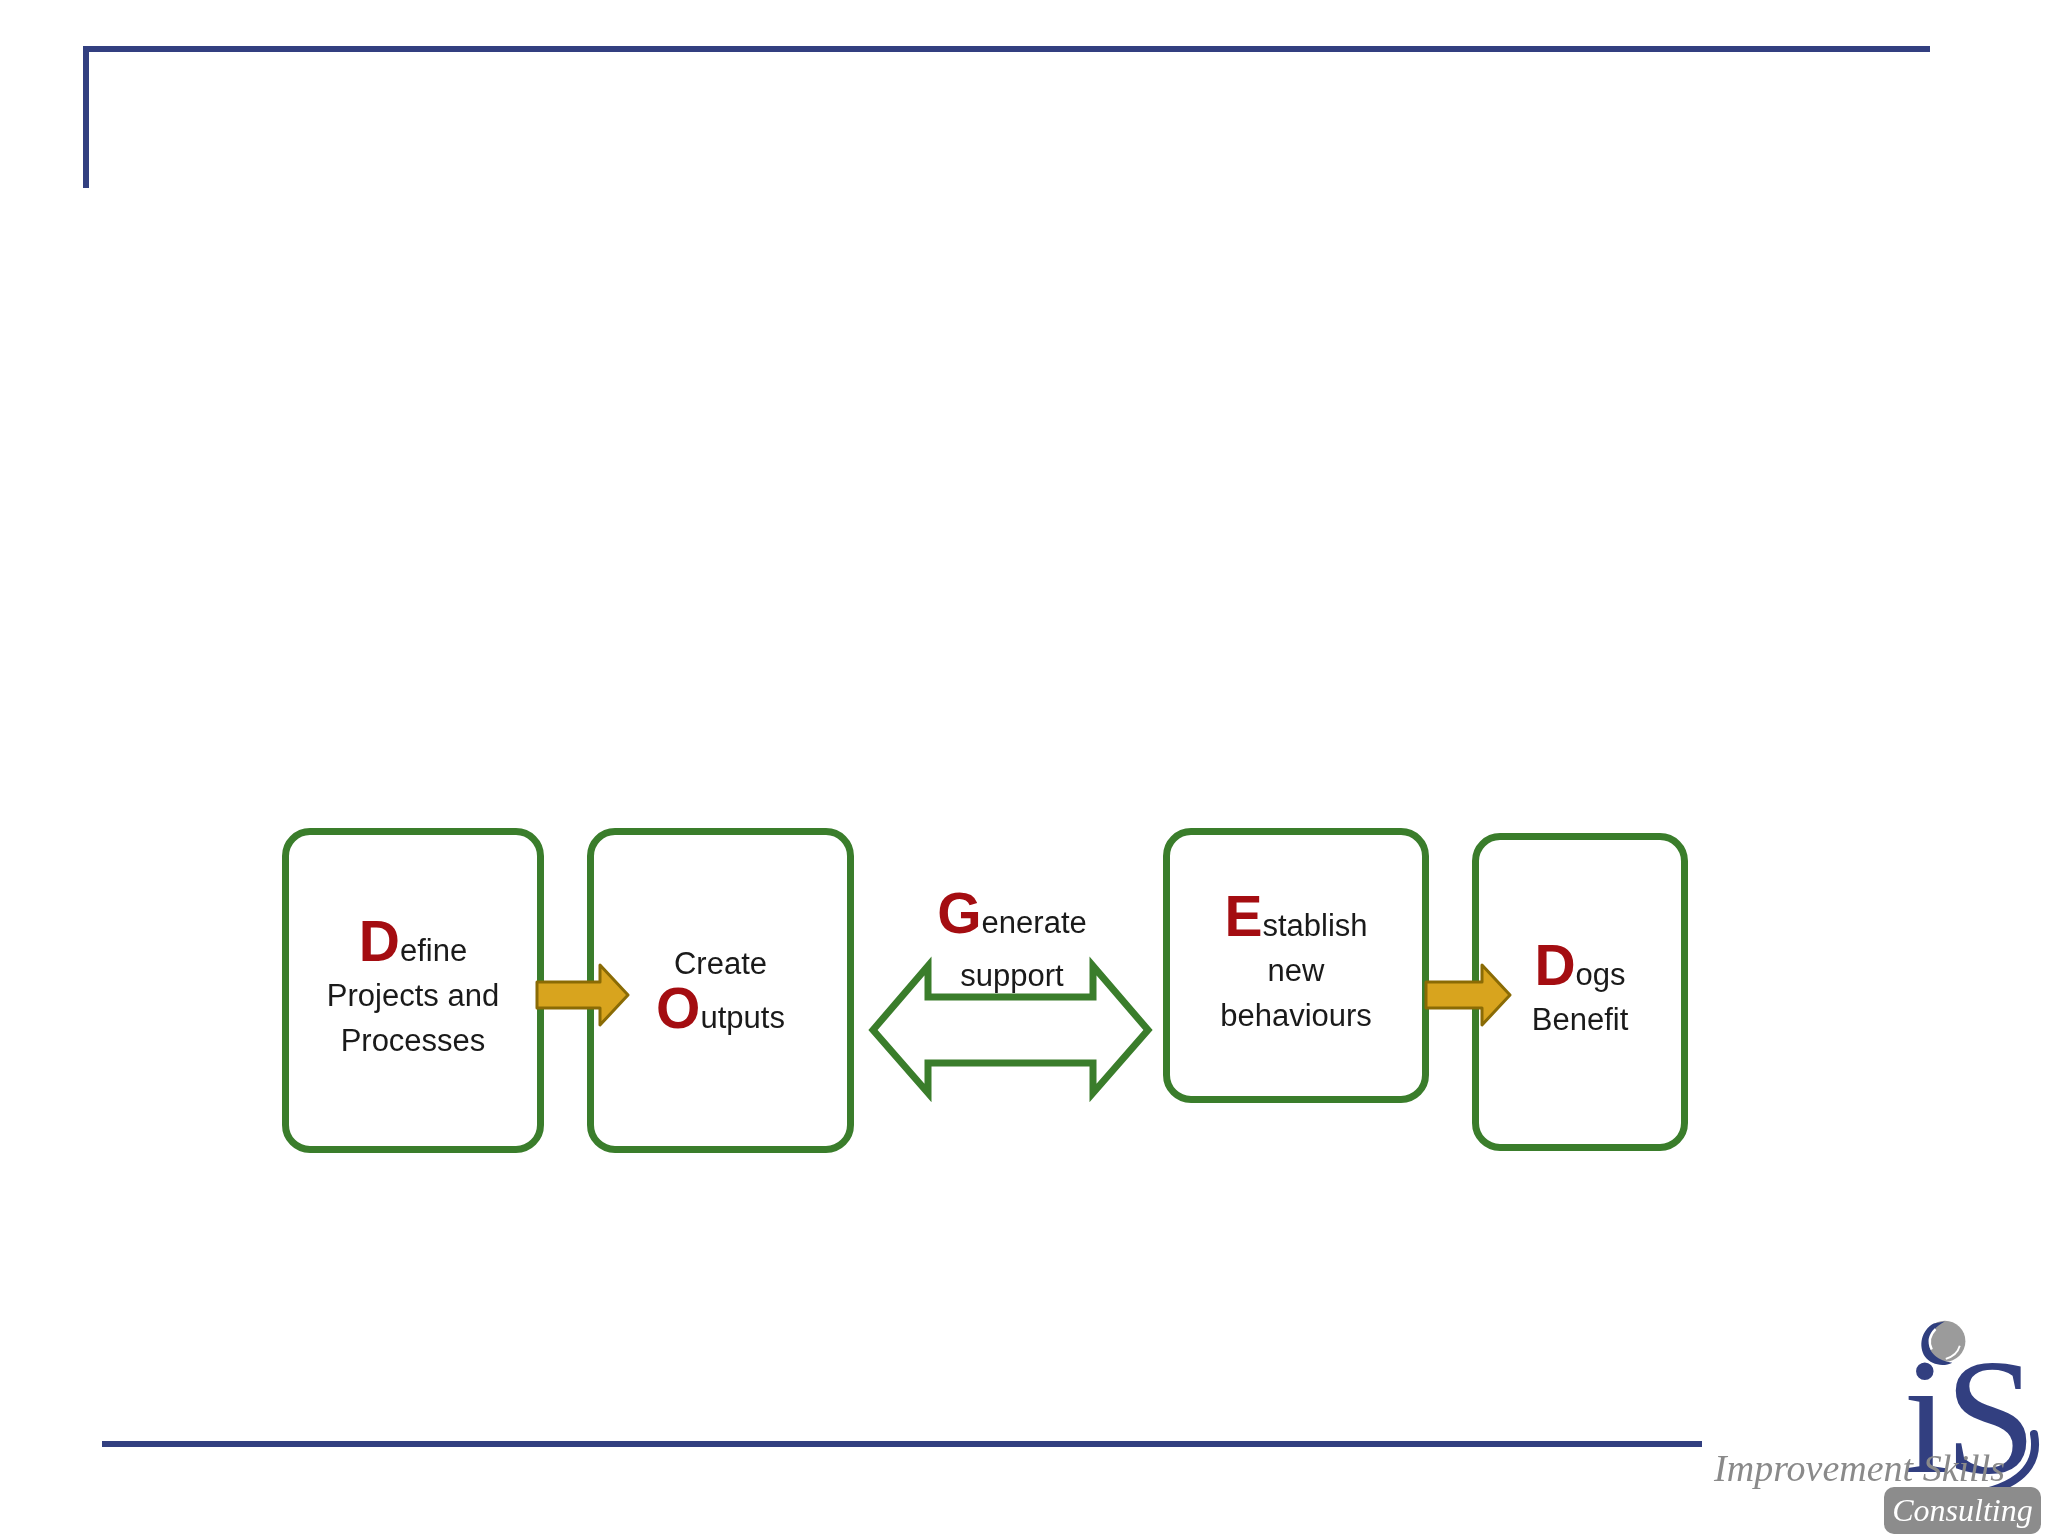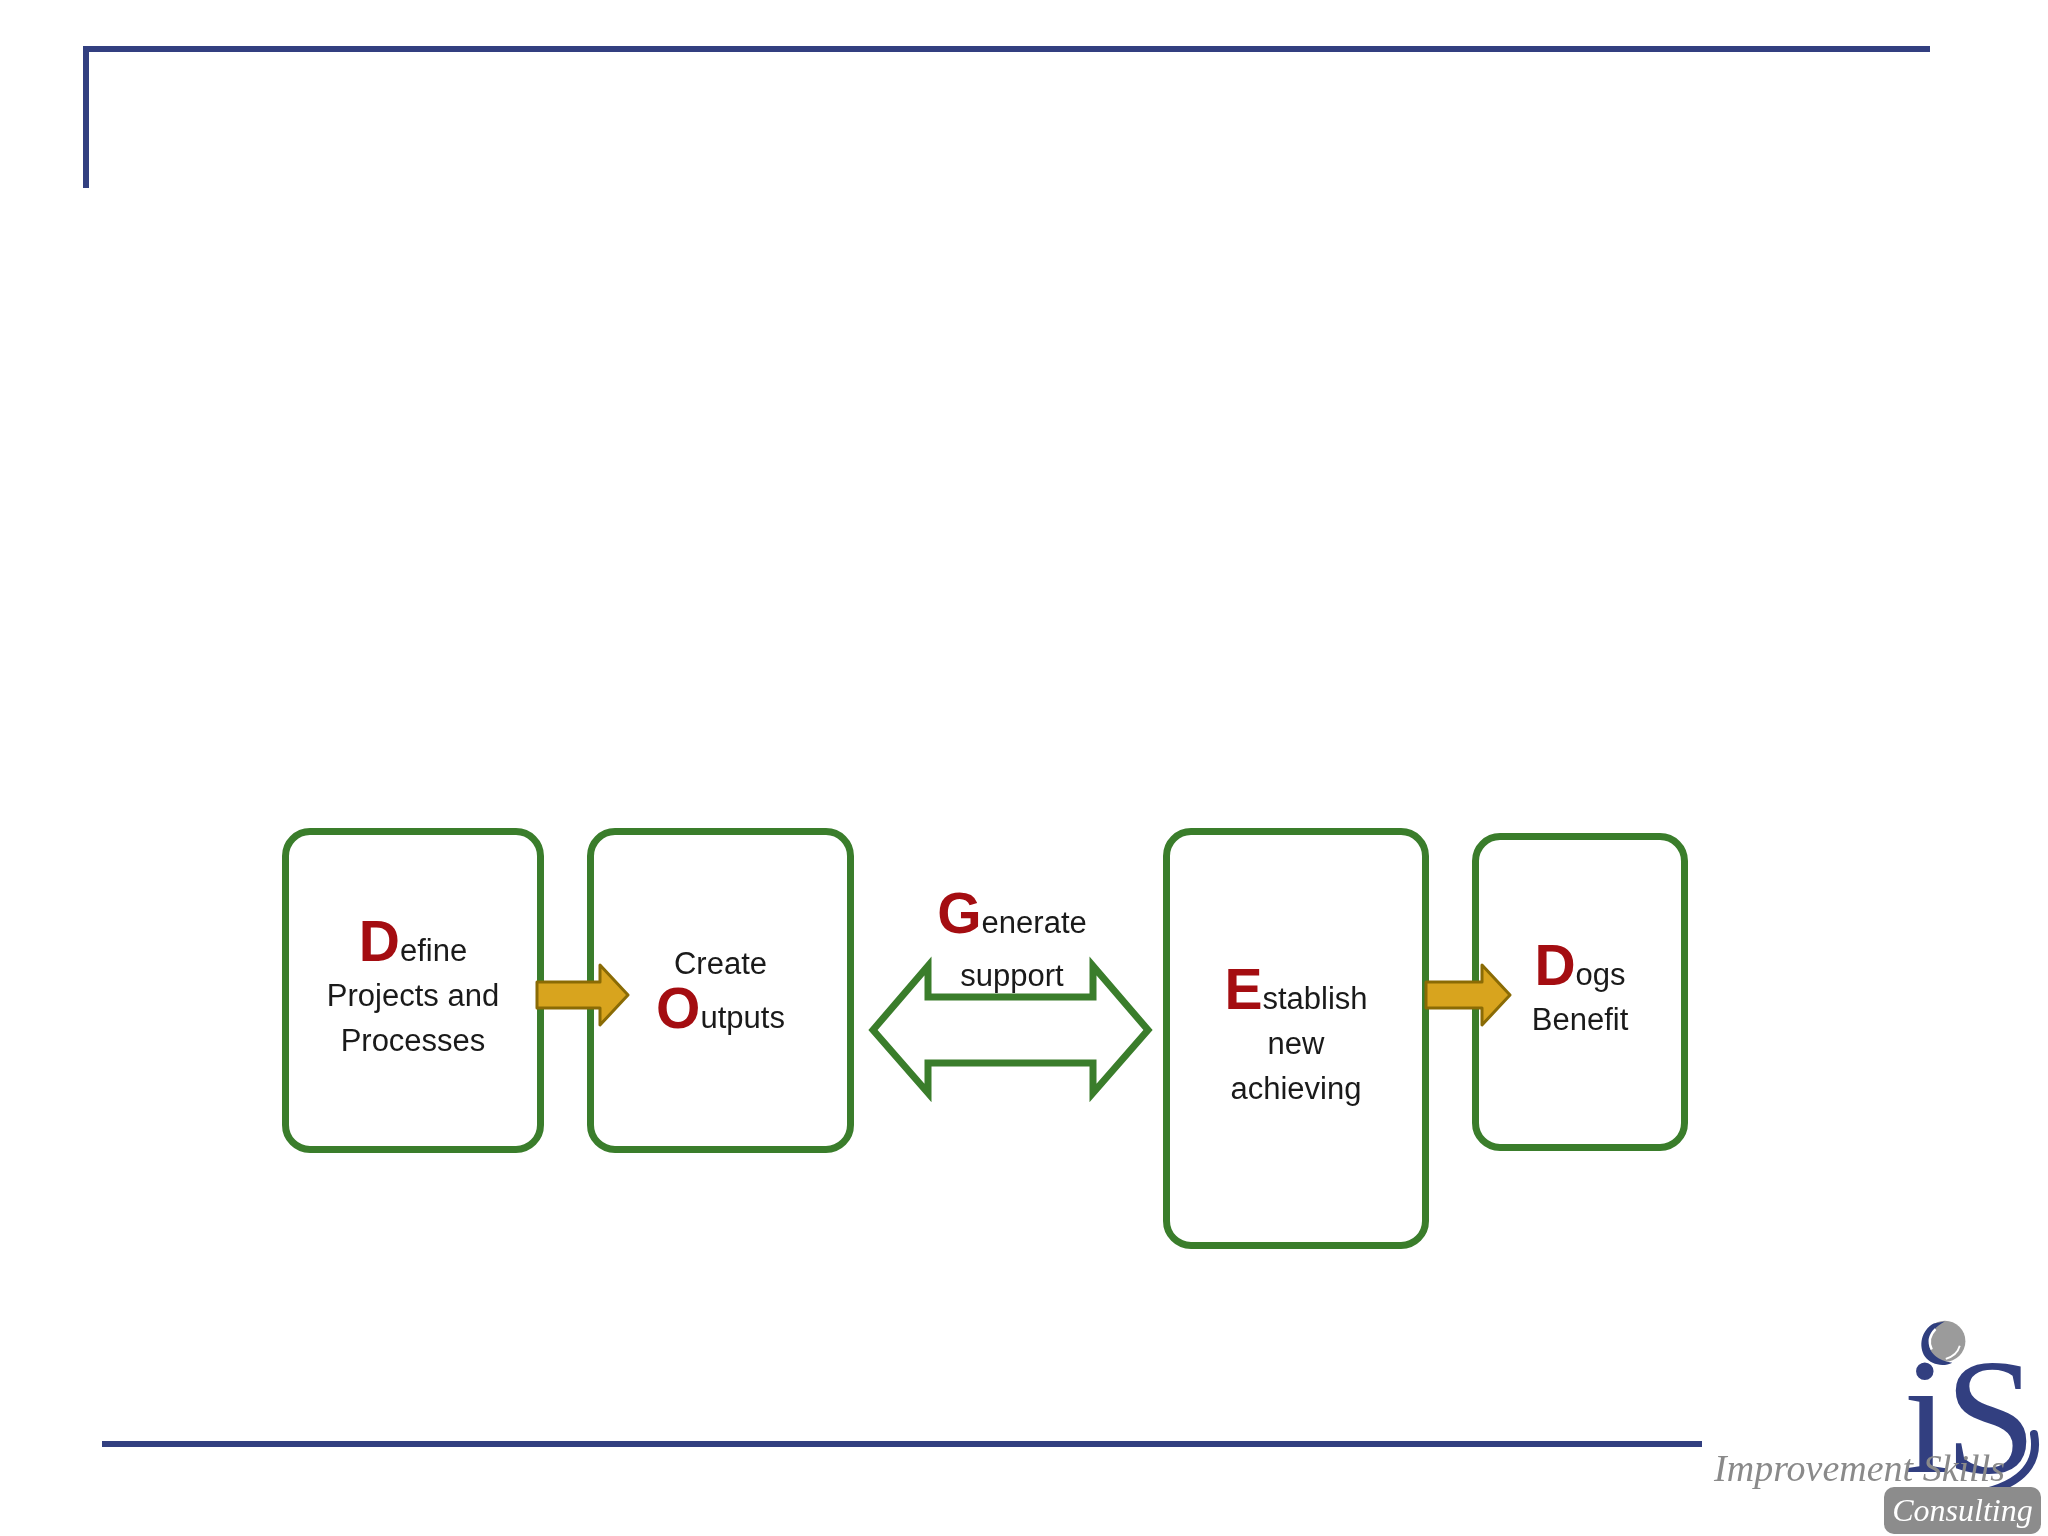--- a/index.html
+++ b/index.html
@@ -26,21 +26,21 @@
   .box{
     position:absolute; box-sizing:border-box; z-index:1;
     border:7px solid var(--green); border-radius:28px; background:#fff;
     display:flex; flex-direction:column; align-items:center; justify-content:center;
     color:var(--ink); font-size:31px; text-align:center;
   }
   .box .bline{line-height:45px;}
   .lead{font-weight:bold; font-size:57px; color:var(--red);}
   #box-define   {left:282px;  top:828px; width:262px; height:325px;}
   #box-create   {left:587px;  top:828px; width:267px; height:325px;}
-  #box-establish{left:1163px; top:828px; width:266px; height:421px;}
+  #box-establish{left:1163px; top:828px; width:266px; height:275px;}
   #box-dogs     {left:1472px; top:833px; width:216px; height:318px;}
   
   .connector-label{
     position:absolute; left:877px; top:872px; width:270px; padding-top:12px;
     text-align:center; z-index:6; color:var(--ink); font-size:31px;
   }
   .connector-label .l1{line-height:58px;}
   .connector-label .l2{line-height:48px;}
   
   .overlay{position:absolute; left:0; top:0; z-index:5; pointer-events:none;}
@@ -91,21 +91,21 @@
   </div>
 
   <div class="box" id="box-create">
     <div class="bline">Create</div>
     <div class="bline"><span class="lead">O</span><span>utputs</span></div>
   </div>
 
   <div class="box" id="box-establish">
     <div class="bline"><span class="lead">E</span><span>stablish</span></div>
     <div class="bline">new</div>
-    <div class="bline">achieving</div>
+    <div class="bline">behaviours</div>
   </div>
 
   <div class="box" id="box-dogs">
     <div class="bline"><span class="lead">D</span><span>ogs</span></div>
     <div class="bline">Benefit</div>
   </div>
 
   <div class="connector-label">
     <div class="l1"><span class="lead">G</span><span>enerate</span></div>
     <div class="l2">support</div>

